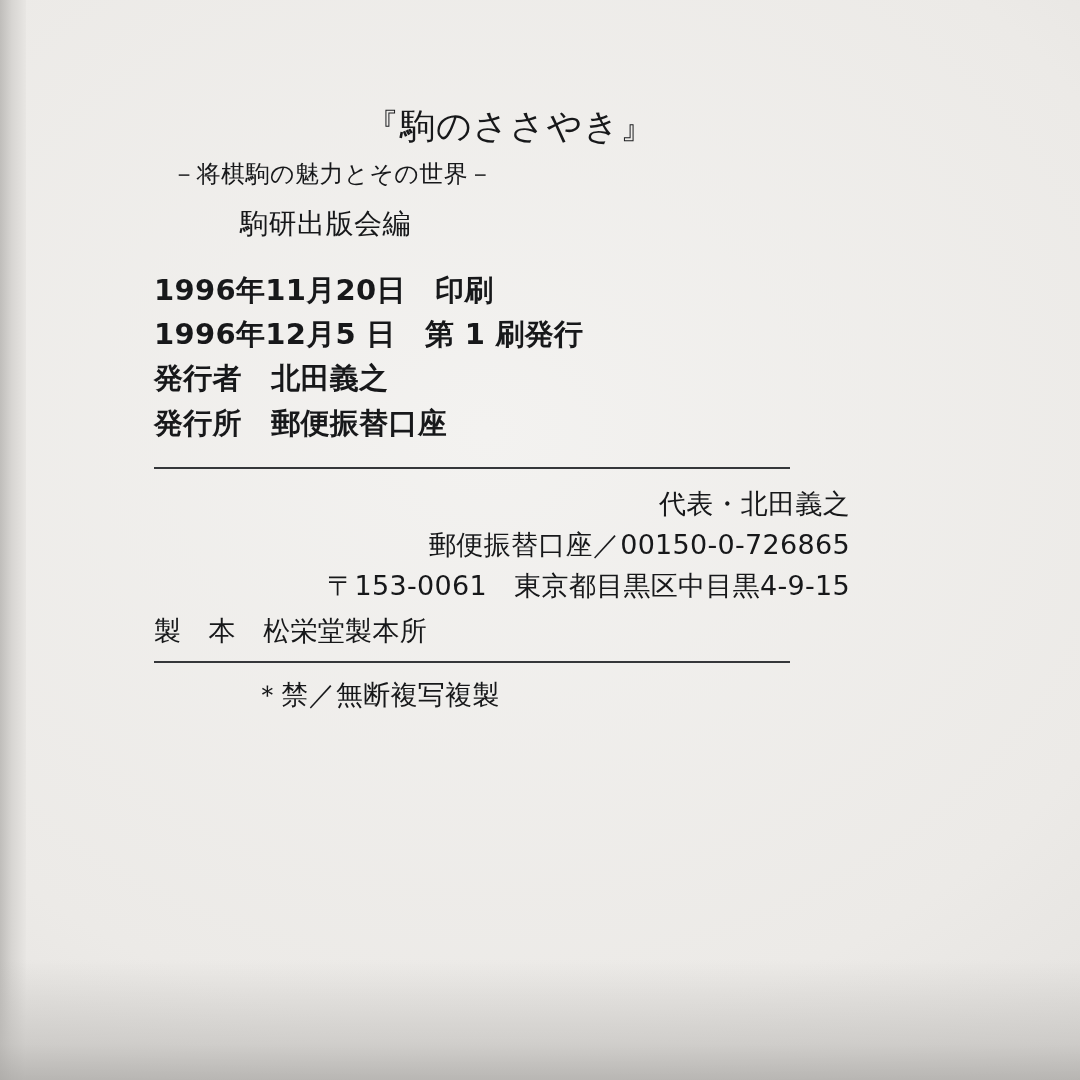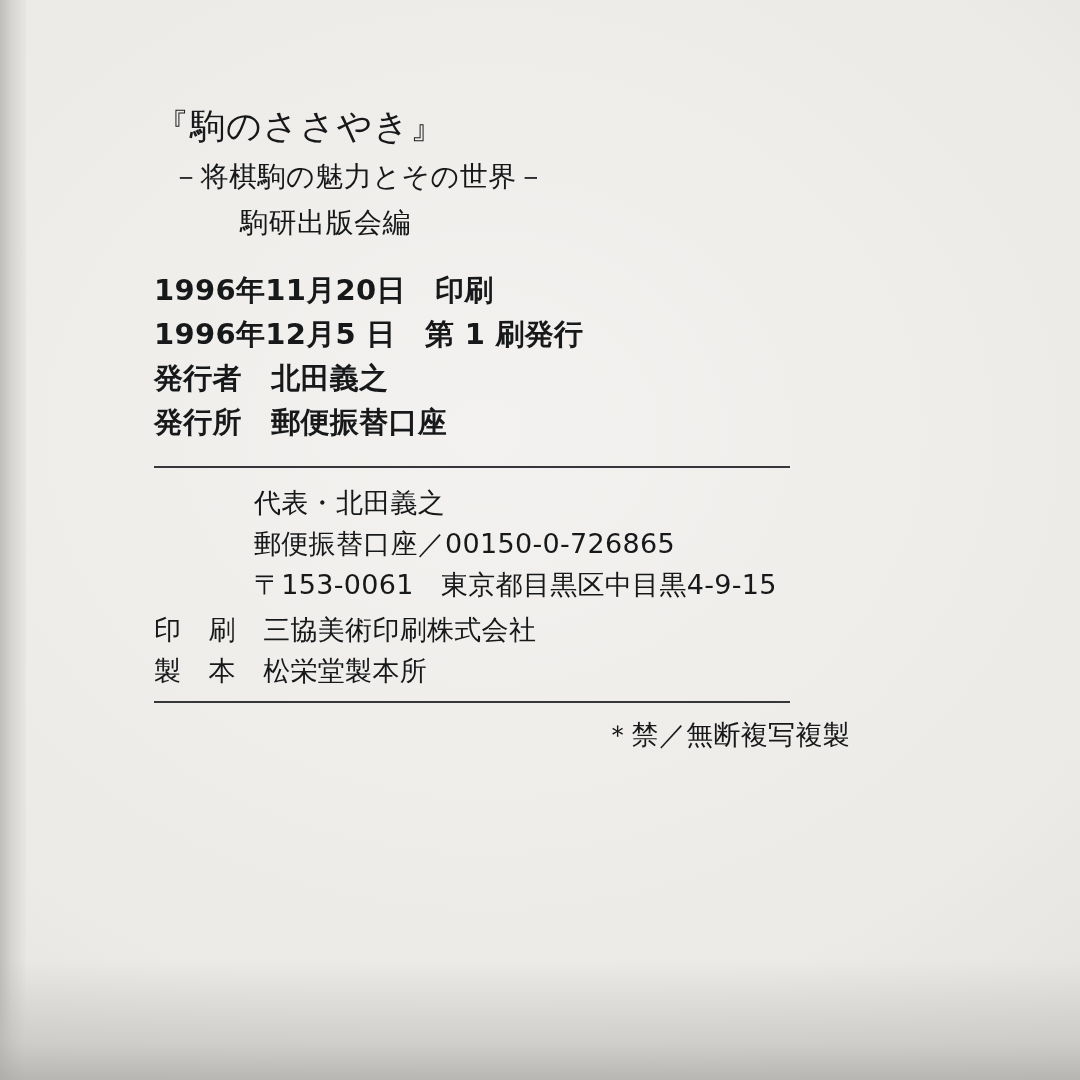--- a/index.html
+++ b/index.html
@@ -46,27 +46,28 @@
     top: 105px;
     width: 700px;
     color: #17181a;
     font-family: "DejaVu Sans", "Liberation Sans", sans-serif;
   }
 
   .title {
     font-size: 35px;
     letter-spacing: 1px;
     line-height: 1.25;
-    margin: 0 0 10px 4px;
+    margin: 0 0 10px 20px;
     font-weight: 500;
+    text-align: center;
   }
   .subtitle {
-    font-size: 28px;
+    font-size: 24px;
     line-height: 1.3;
-    margin: 0 0 10px 22px;
+    margin: 0 0 16px 22px;
     letter-spacing: 0.5px;
     font-weight: 500;
   }
   .editor {
     font-size: 28px;
     line-height: 1.3;
     margin: 0 0 26px 90px;
     letter-spacing: 0.5px;
     font-weight: 500;
   }
@@ -88,20 +89,21 @@
     height: 0;
     border-top: 2px solid #35373a;
     margin: 8px 0 14px 4px;
     width: 636px;
   }
 
   .contact {
     margin: 0 0 4px 104px;
     padding: 0;
     list-style: none;
+    text-align: right;
   }
   .contact li {
     font-size: 27px;
     line-height: 1.52;
     letter-spacing: 0.3px;
     white-space: pre;
     font-weight: 500;
   }
 
   .prod-list {
@@ -116,21 +118,20 @@
     white-space: pre;
     font-weight: 500;
   }
 
   .notice {
     margin: 12px 0 0 104px;
     font-size: 27px;
     letter-spacing: 0.3px;
     white-space: pre;
     font-weight: 500;
-    text-align: right;
   }
 </style>
 </head>
 <body>
 
 <div id="page">
 
   <div class="colophon">
 
     <div class="title">『駒のささやき』</div>
@@ -148,21 +149,20 @@
 
     <div class="rule"></div>
 
     <ul class="contact">
       <li>代表・北田義之</li>
       <li>郵便振替口座／00150-0-726865</li>
       <li>〒153-0061　東京都目黒区中目黒4-9-15</li>
     </ul>
 
     <ul class="prod-list">
-      <li>印　刷　三協美術印刷株式会社</li>
       <li>製　本　松栄堂製本所</li>
     </ul>
 
     <div class="rule"></div>
 
     <div class="notice">＊禁／無断複写複製</div>
 
   </div>
 </div>
 

